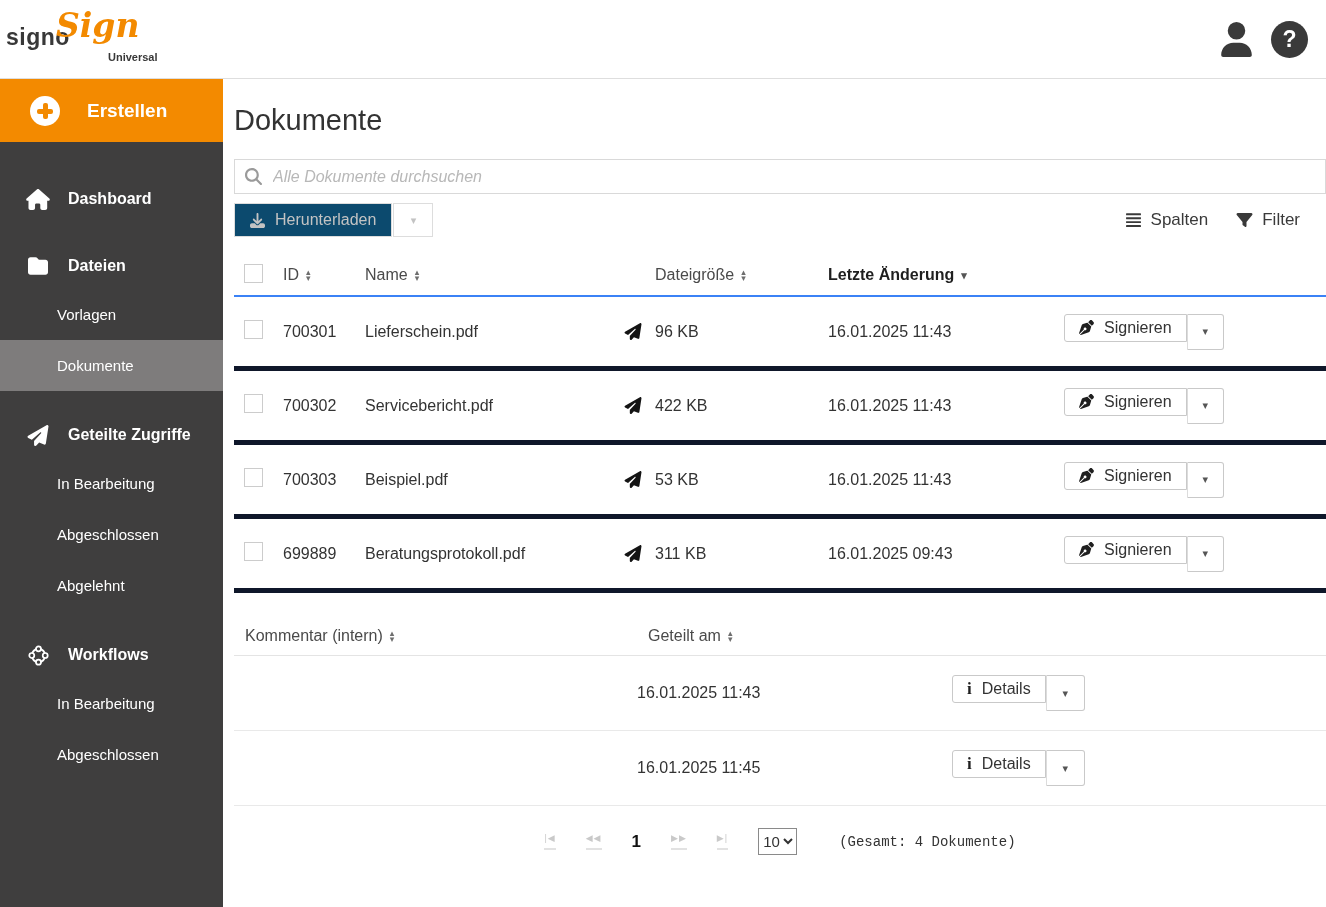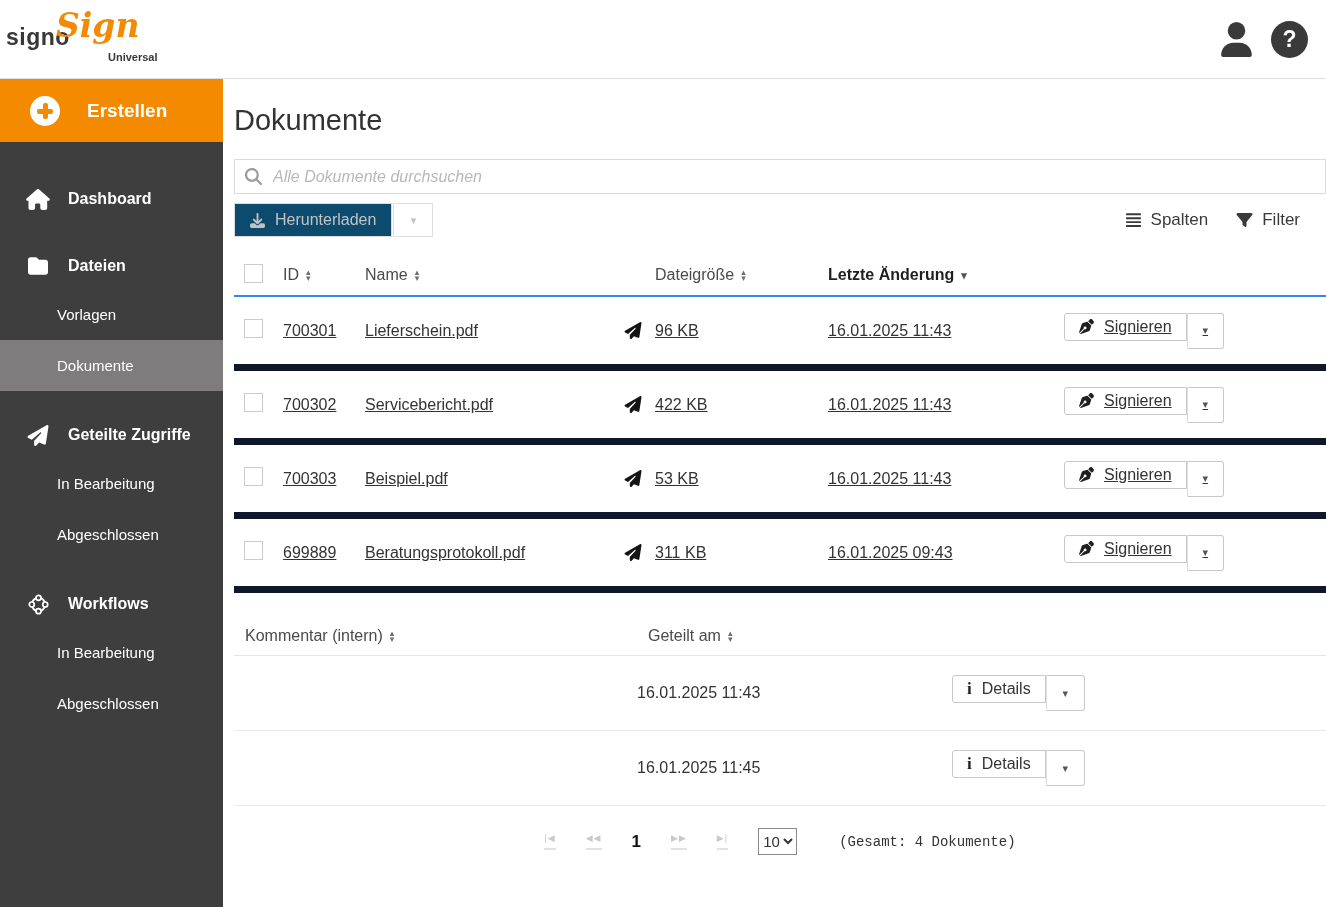--- a/index.html
+++ b/index.html
@@ -58,21 +58,21 @@
   .btn-dl { border:1px solid #ddd; background:#0c4a6e; height:34px; padding:0 15px; display:flex; align-items:center; gap:10px; font-size:16px; color:#c3c3c3; }
   .btn-dl svg { width:15px; height:15px; fill:#c3c3c3; }
   .btn-dl-caret { border:1px solid #ddd; margin-left:1px; width:40px; height:34px; display:flex; align-items:center; justify-content:center; color:#c3c3c3; font-size:11px; background:#fff; }
   .toolbar-right { margin-left:auto; display:flex; align-items:center; gap:28px; padding-right:26px; }
   .tool-link { display:flex; align-items:center; gap:9px; font-size:17px; color:#3a3a3a; cursor:pointer; }
   .tool-link svg { fill:#3a3a3a; }
 
   
   .thead, .trow { display:grid; grid-template-columns:49px 82px 259px 204px 236px 160px auto; align-items:center; }
   .thead { margin-top:18px; height:42px; border-bottom:2px solid #3b82f6; font-size:16px; color:#4a4a4a; }
-  .trow { height:74px; border-bottom:7px solid #0f172a; font-size:16px; color:#333;text-decoration:underline; }
+  .trow { height:74px; border-bottom:5px solid #0f172a; font-size:16px; color:#333; }
   .th { display:flex; align-items:center; gap:7px; }
   .th-mod { font-weight:bold; color:#1f1f1f; }
   .sort { display:flex; flex-direction:column; color:#6e6e6e; font-size:9px; line-height:6px; cursor:pointer; }
   .caret-sm { color:#555; font-size:11px; cursor:pointer; }
   .cb { width:19px; height:19px; margin:0 0 0 10px; appearance:none; -webkit-appearance:none; border:1px solid #ccc; background:#fff; cursor:pointer; }
   .size-cell { display:flex; align-items:flex-start; gap:13px; }
   .size-cell svg { width:18px; height:17px; fill:#141414; }
   .pad-icon { padding-left:31px; }
   .btn-act { border:1px solid #c9c9c9; border-radius:3px 0 0 3px; background:#fff; height:28px; padding:0 14px; display:flex; align-items:center; gap:10px; font-size:16px; color:#333; cursor:pointer; }
   .btn-act svg { width:15px; height:15px; fill:#1f1f1f; }
@@ -151,20 +151,23 @@
             </svg>
         </span>
         <span>Geteilte Zugriffe</span>
       </div>
       <div class="nav-sub">
         <span>In Bearbeitung</span>
       </div>
       <div class="nav-sub">
         <span>Abgeschlossen</span>
       </div>
+      <div class="nav-sub">
+        <span>Abgelehnt</span>
+      </div>
 
       <div class="nav-item gap-top">
         <span class="nicon">
           <svg viewBox="0 0 24 24" width="23" height="23">
             <circle cx="12" cy="12" r="7" fill="none" stroke="#fff" stroke-width="2"></circle>
             <circle cx="12" cy="5" r="2.6" fill="#3F3E3E" stroke="#fff" stroke-width="1.8"></circle>
             <circle cx="19" cy="12" r="2.6" fill="#3F3E3E" stroke="#fff" stroke-width="1.8"></circle>
             <circle cx="12" cy="19" r="2.6" fill="#3F3E3E" stroke="#fff" stroke-width="1.8"></circle>
             <circle cx="5" cy="12" r="2.6" fill="#3F3E3E" stroke="#fff" stroke-width="1.8"></circle>
           </svg>

